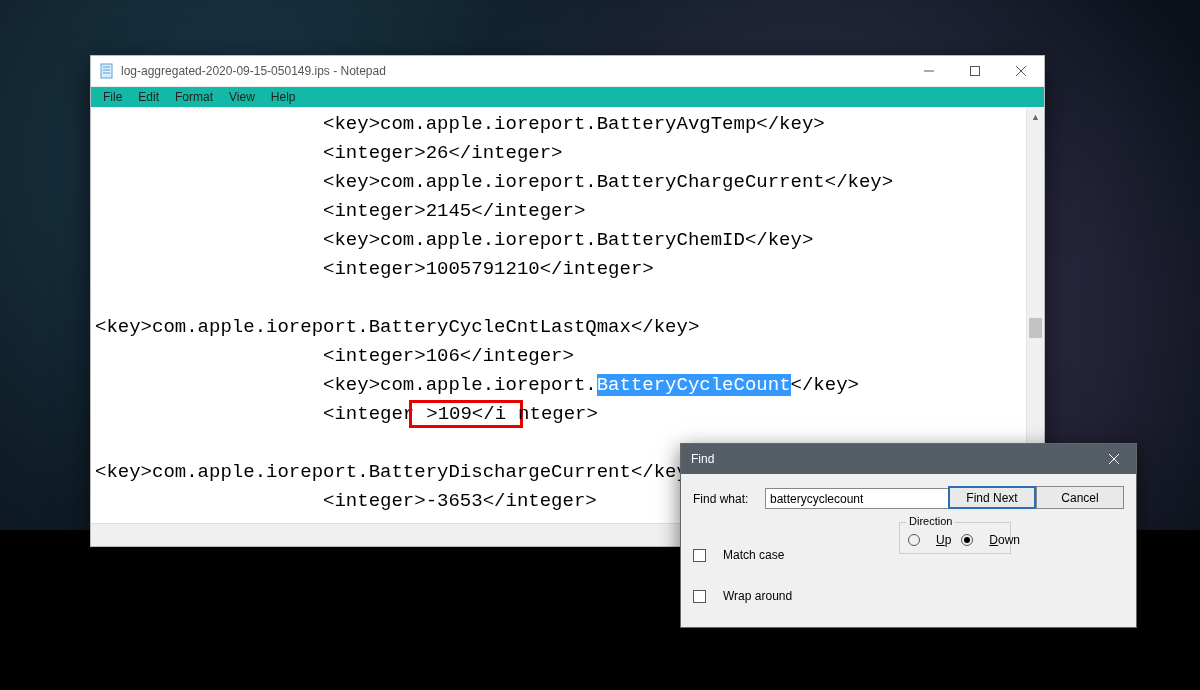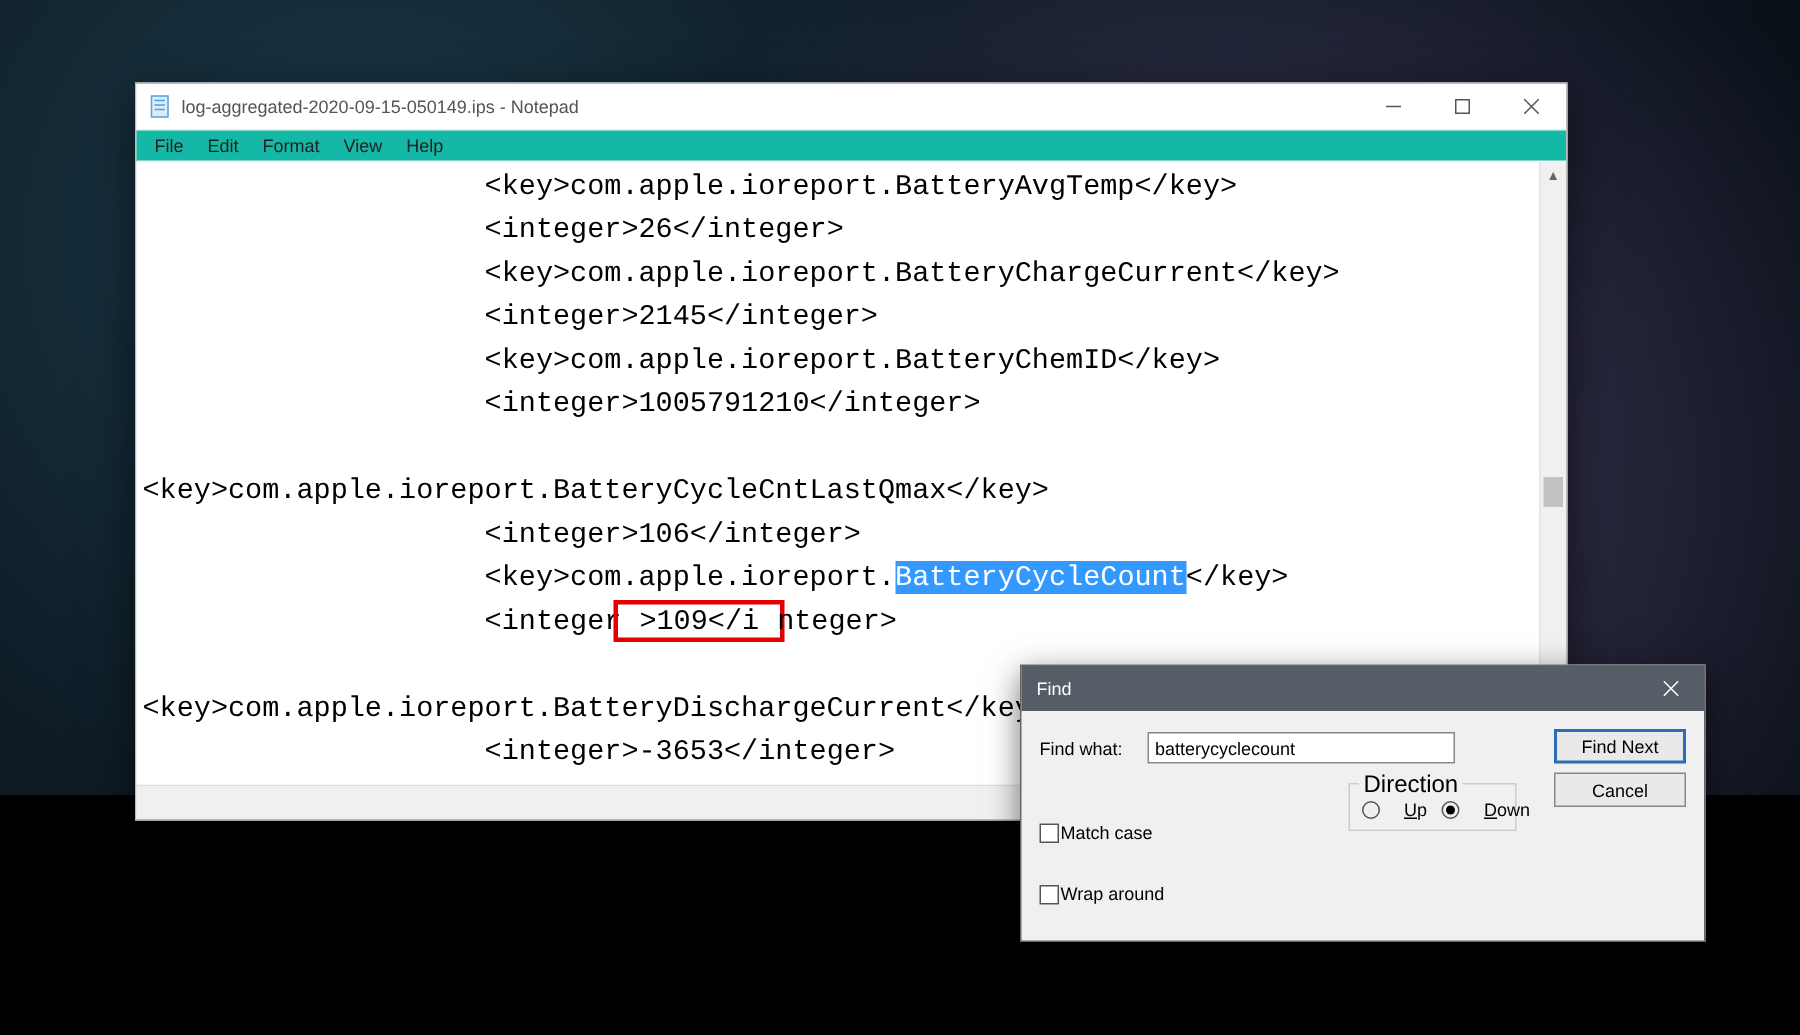--- a/index.html
+++ b/index.html
@@ -218,38 +218,38 @@
     padding: 0;
   }
   .find-btn.primary {
     border: 2px solid #2a6fb5;
   }
   .btn-col {
     position: absolute;
     right: 12px;
     top: 12px;
     display: flex;
-    flex-direction: column;
+    flex-direction: row;
   }
   .direction-group {
     position: absolute;
     left: 218px;
     top: 48px;
     width: 112px;
     border: 1px solid #ccc;
     padding: 10px 8px 6px 8px;
     box-sizing: border-box;
   }
   .direction-group .legend {
     position: absolute;
     top: -8px;
     left: 6px;
     background: #f0f0f0;
     padding: 0 3px;
-    font-size: 16px;
+    font-size: 11px;
     color: #000;
   }
   .direction-group .radios {
     display: flex;
     gap: 10px;
     align-items: center;
   }
   .radio {
     display: inline-flex;
     align-items: center;
@@ -266,21 +266,21 @@
   }
   .radio .r.checked::after {
     content: "";
     width: 6px; height: 6px;
     background: #000;
     border-radius: 50%;
   }
   .check {
     display: flex;
     align-items: center;
-    gap: 1px;
+    gap: 17px;
     margin-top: 6px;
   }
   .check .c {
     width: 13px;
     height: 13px;
     border: 1px solid #555;
     background: #fff;
     box-sizing: border-box;
   }
   .checks {

